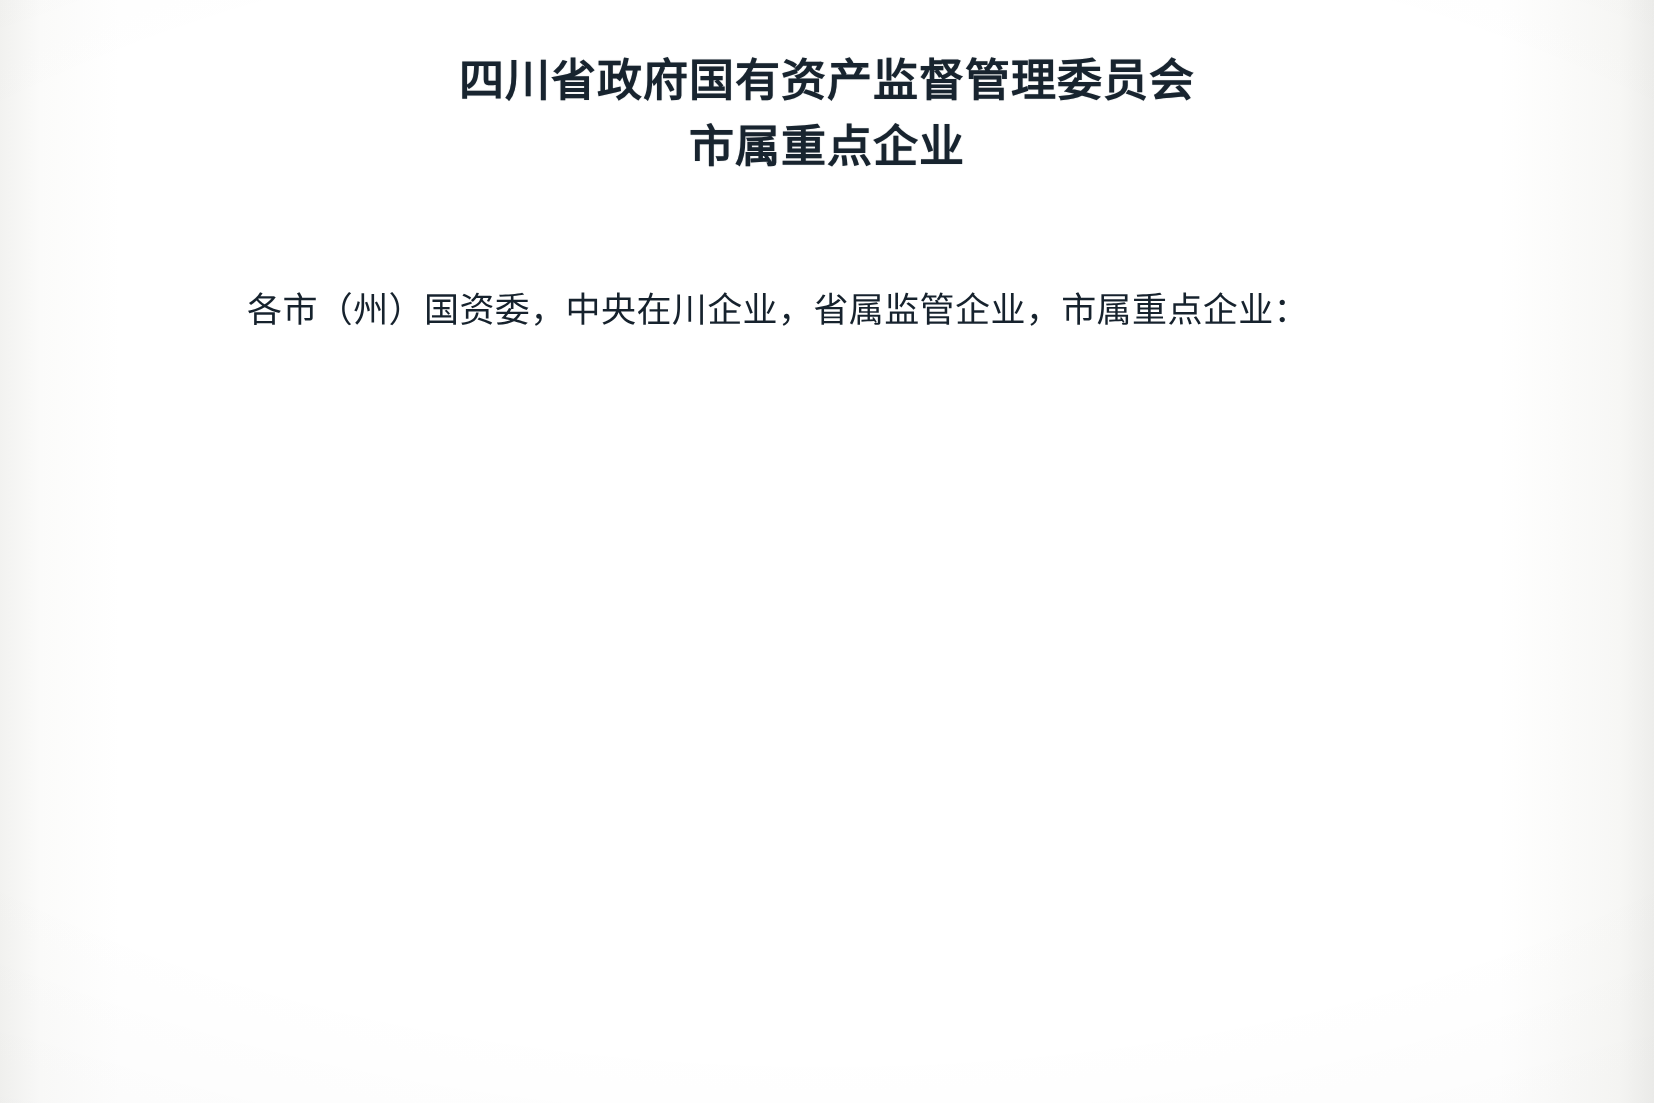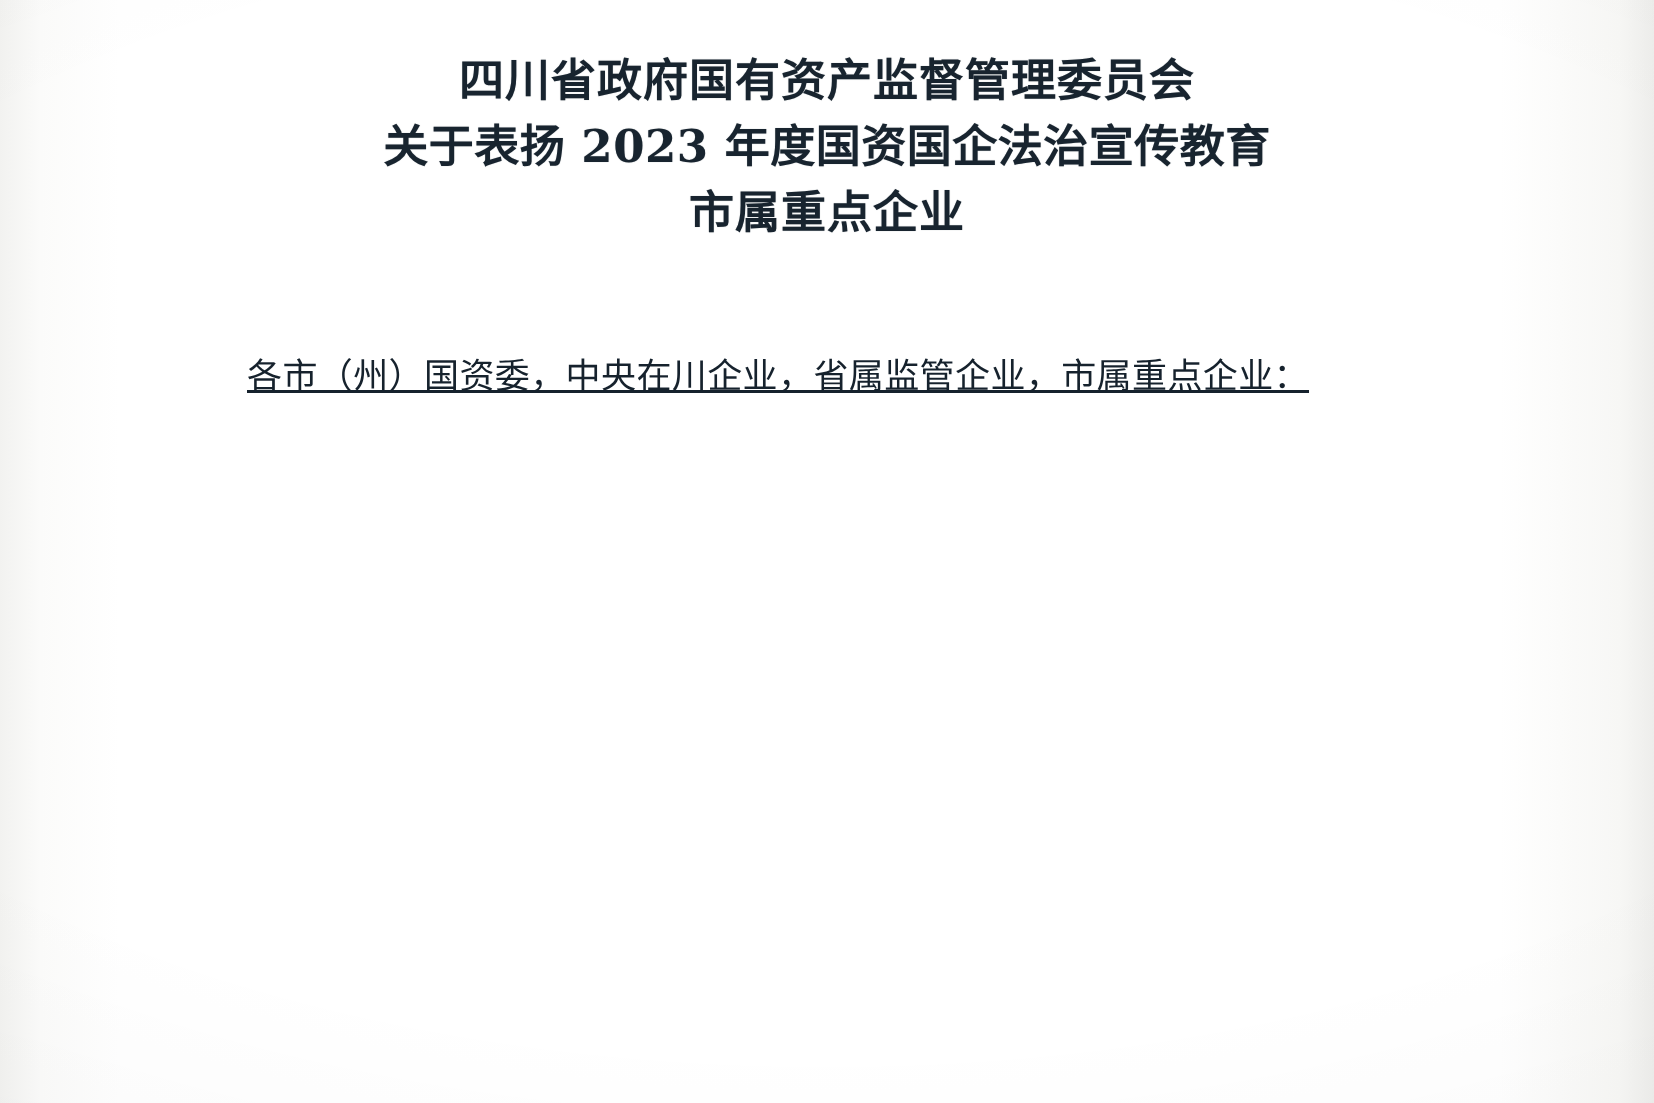--- a/index.html
+++ b/index.html
@@ -70,40 +70,38 @@
     color: #16222d;
   }
   .para {
     font-family: "DejaVu Serif", "Liberation Serif", serif;
     font-size: 35px;
     line-height: 76px;
     letter-spacing: 0.4px;
     text-align: justify;
     text-justify: inter-character;
     color: #16222d;
-    text-decoration: underline;
   }
   .para.salutation {
     text-indent: 0;
     white-space: nowrap;
   }
   .para.indent {
     text-indent: 72px;
   }
 </style>
 </head>
 <body>
 
 <div class="page"></div>
 
 <div class="doc">
 
   <div class="title-block">
     <div class="title-line l1">四川省政府国有资产监督管理委员会</div>
-    <div class="title-line l2">关于表扬 2023 年度国资国企法治宣传教育</div>
     <div class="title-line l3">市属重点企业</div>
   </div>
 
   <div class="body-block">
     <p class="para salutation">各市（州）国资委，中央在川企业，省属监管企业，市属重点企业：</p>
   </div>
 
 </div>
 
 </body></html>

